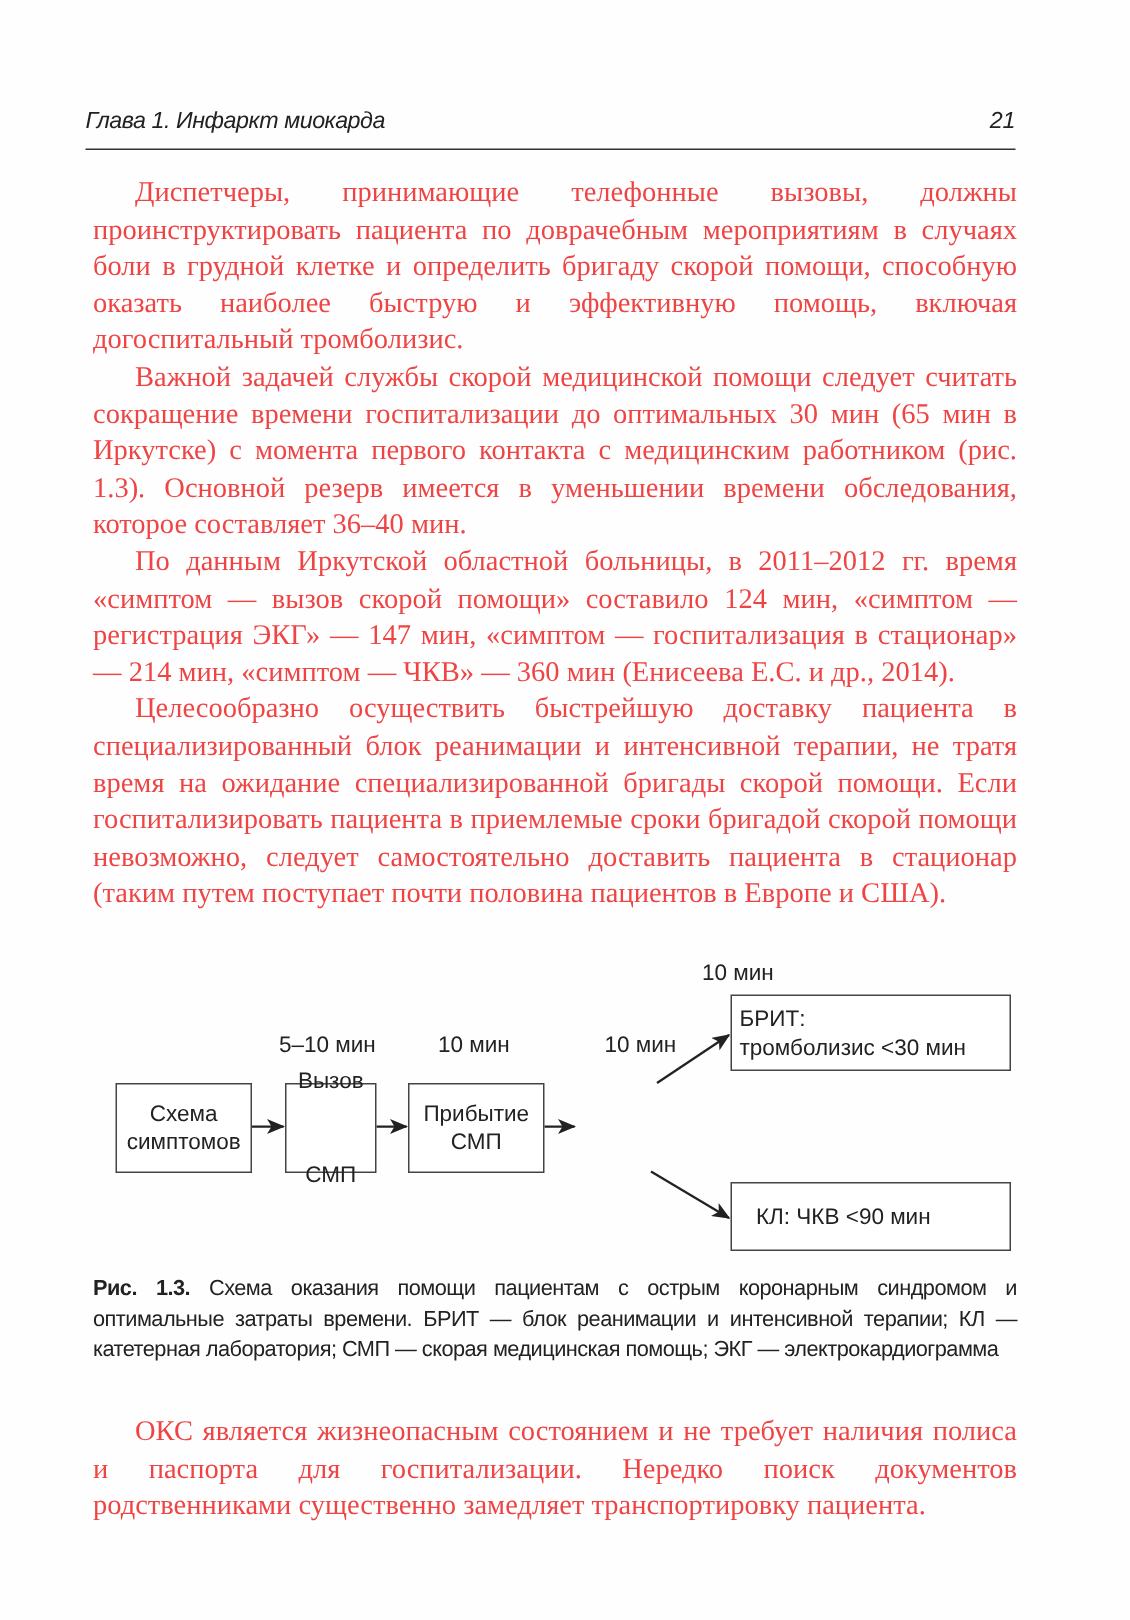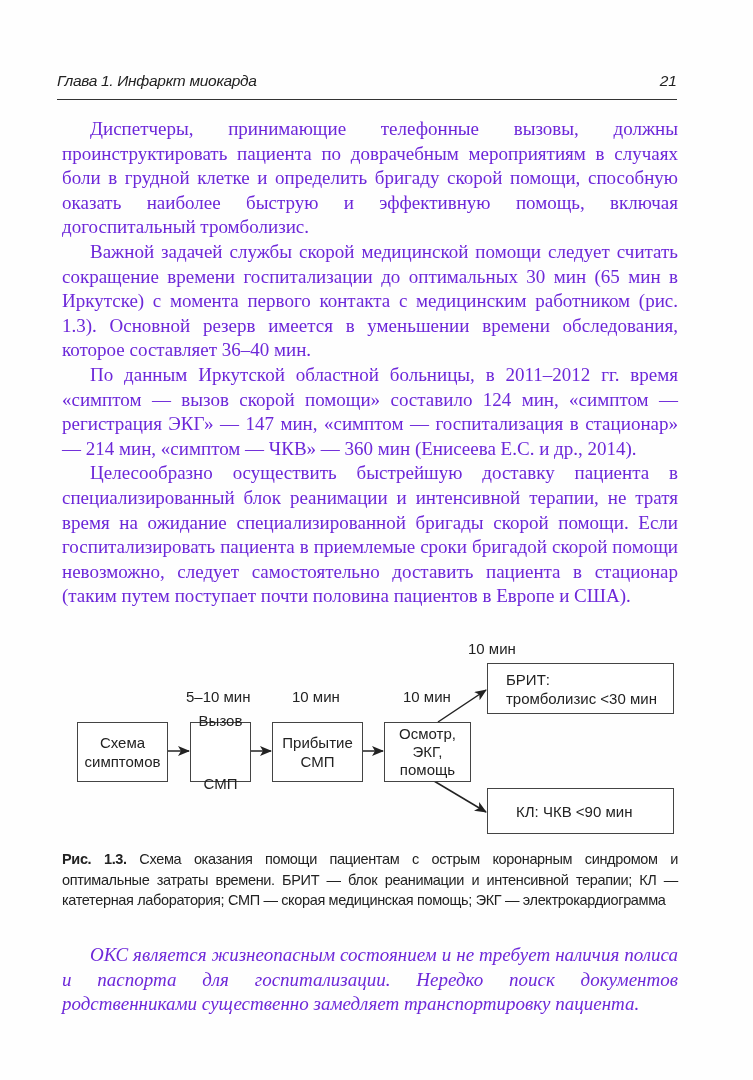--- a/index.html
+++ b/index.html
@@ -13,40 +13,40 @@
     font-family: "Liberation Sans", sans-serif; font-style: italic; font-size: 15.5px;
     color: #222;
   }
   .running-head .chapter { position: absolute; left: 0; top: 0; letter-spacing: -0.3px; }
   .running-head .page-num { position: absolute; right: 0; top: 0; font-style: italic; }
   .head-rule { position: absolute; left: 57px; top: 99px; width: 620px; height: 1px; background: #333; }
 
   .body-text {
     position: absolute; left: 62px; width: 616px;
     font-family: "Liberation Serif", serif; font-size: 19px; line-height: 24.6px;
-    text-align: justify; color: #6d28d9;
+    text-align: justify; color: #ef4444;
   }
   .body-text p { margin: 0; text-indent: 28px; }
 
   #block1 { top: 117px; }
-  #block2 { top: 943px; font-style: italic; }
+  #block2 { top: 943px; }
 
   .figure { position: absolute; left: 0; top: 630px; width: 602px; height: 215px; }
   .figure svg { position: absolute; left: 0; top: 0; }
   .fig-label {
     position: absolute; font-family: "Liberation Sans", sans-serif; font-size: 15px;
     color: #222; white-space: nowrap;
   }
   .box {
     position: absolute; border: 1px solid #444; background: #fff; box-sizing: border-box;
     font-family: "Liberation Sans", sans-serif; font-size: 15px; color: #222;
     display: flex; flex-direction: column; align-items: center; justify-content: center;
     text-align: center; line-height: 19px;
   }
-  .box.left { align-items: flex-start; padding-left: 18px; }
+  .box.left { align-items: flex-start; padding-left: 5px; }
   .box span { display: block; white-space: nowrap; }
 
   .caption {
     position: absolute; left: 62px; top: 849px; width: 616px;
     font-family: "Liberation Sans", sans-serif; font-size: 14.5px; line-height: 20.5px;
     text-align: justify; color: #222; letter-spacing: -0.35px;
   }
   .caption .fig-num { font-weight: bold; margin-top: 40px; }
 </style>
 </head>
@@ -91,30 +91,25 @@
       <span>симптомов</span>
     </div>
     <div class="box" style="left:190px; top:92px; width:61px; height:60px;gap:44px;">
       <span>Вызов</span>
       <span>СМП</span>
     </div>
     <div class="box" style="left:272px; top:92px; width:91px; height:60px;">
       <span>Прибытие</span>
       <span>СМП</span>
     </div>
-    <div class="box" style="left:384px; top:92px; width:87px; height:60px; line-height:18px;">
-      <span>Осмотр,</span>
-      <span>ЭКГ,</span>
-      <span>помощь</span>
-    </div>
     <div class="box left" style="left:487px; top:33px; width:187px; height:51px;">
       <span>БРИТ:</span>
       <span>тромболизис  &lt;30 мин</span>
     </div>
-    <div class="box left" style="left:487px; top:158px; width:187px; height:46px; padding-left:28px;">
+    <div class="box left" style="left:487px; top:158px; width:187px; height:46px; padding-left:16px;">
       <span>КЛ: ЧКВ  &lt;90 мин</span>
     </div>
   </div>
 
   <div class="caption">
     <span class="fig-num">Рис. 1.3.</span><span> Схема оказания помощи пациентам с острым коронарным синдромом и оптимальные затраты времени. БРИТ — блок реанимации и интенсивной терапии; КЛ — катетерная лаборатория; СМП — скорая медицинская помощь; ЭКГ — электрокардиограмма</span>
   </div>
 
   <div class="body-text" id="block2">
     <p>ОКС является жизнеопасным состоянием и не требует наличия полиса и паспорта для госпитализации. Нередко поиск документов родственниками существенно замедляет транспортировку пациента.</p>

